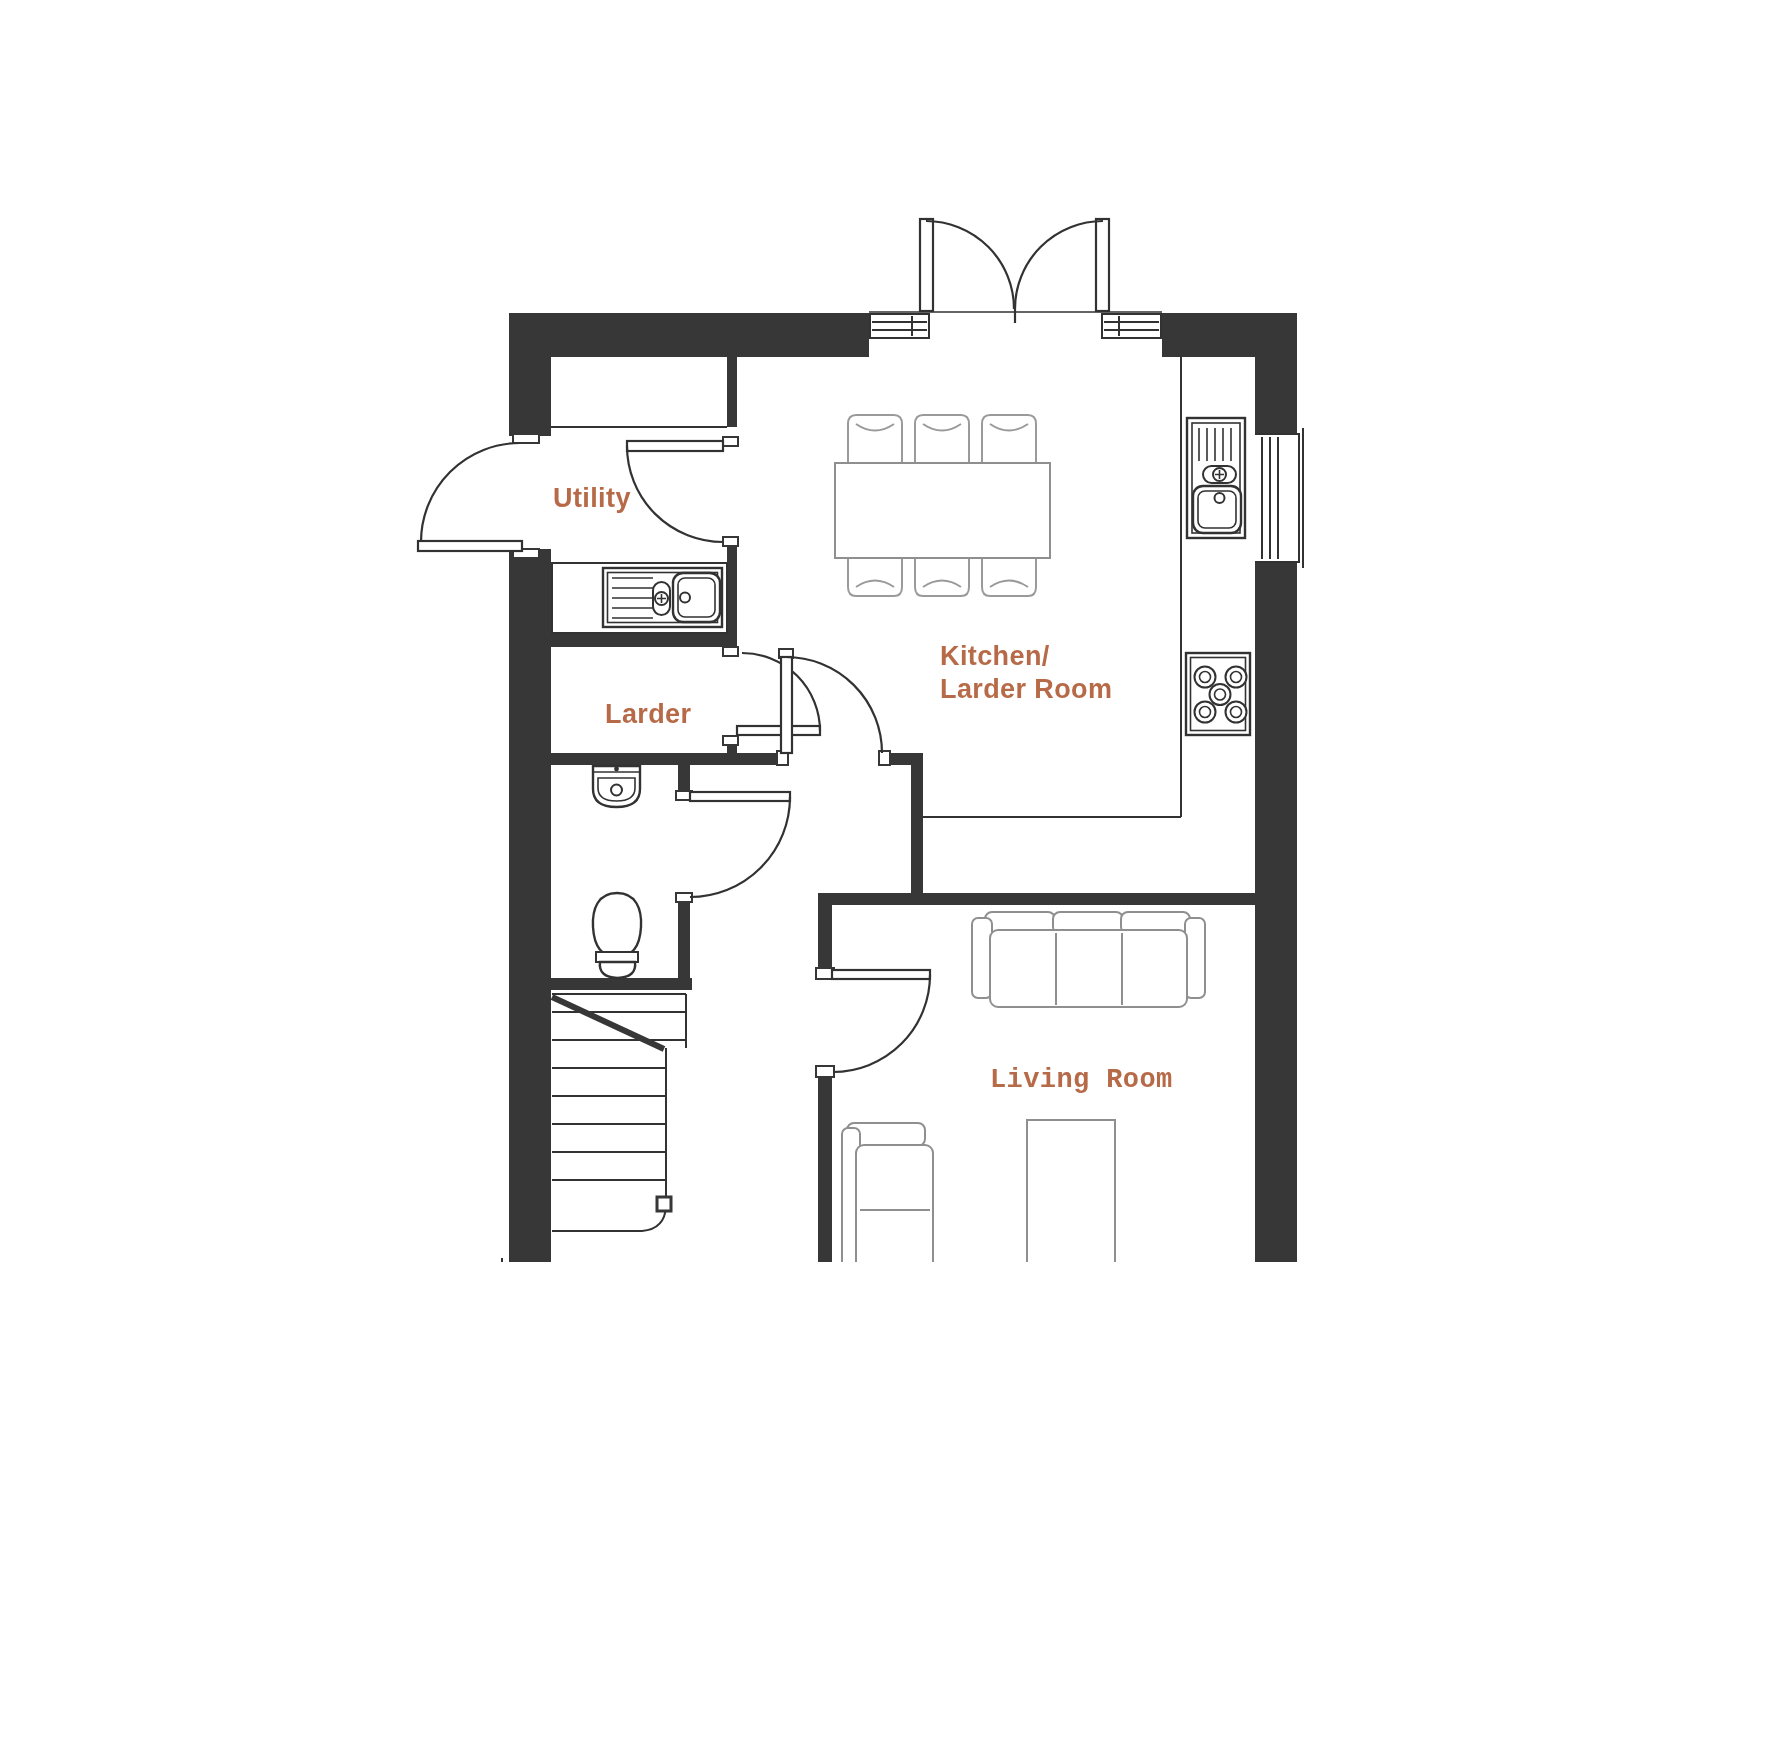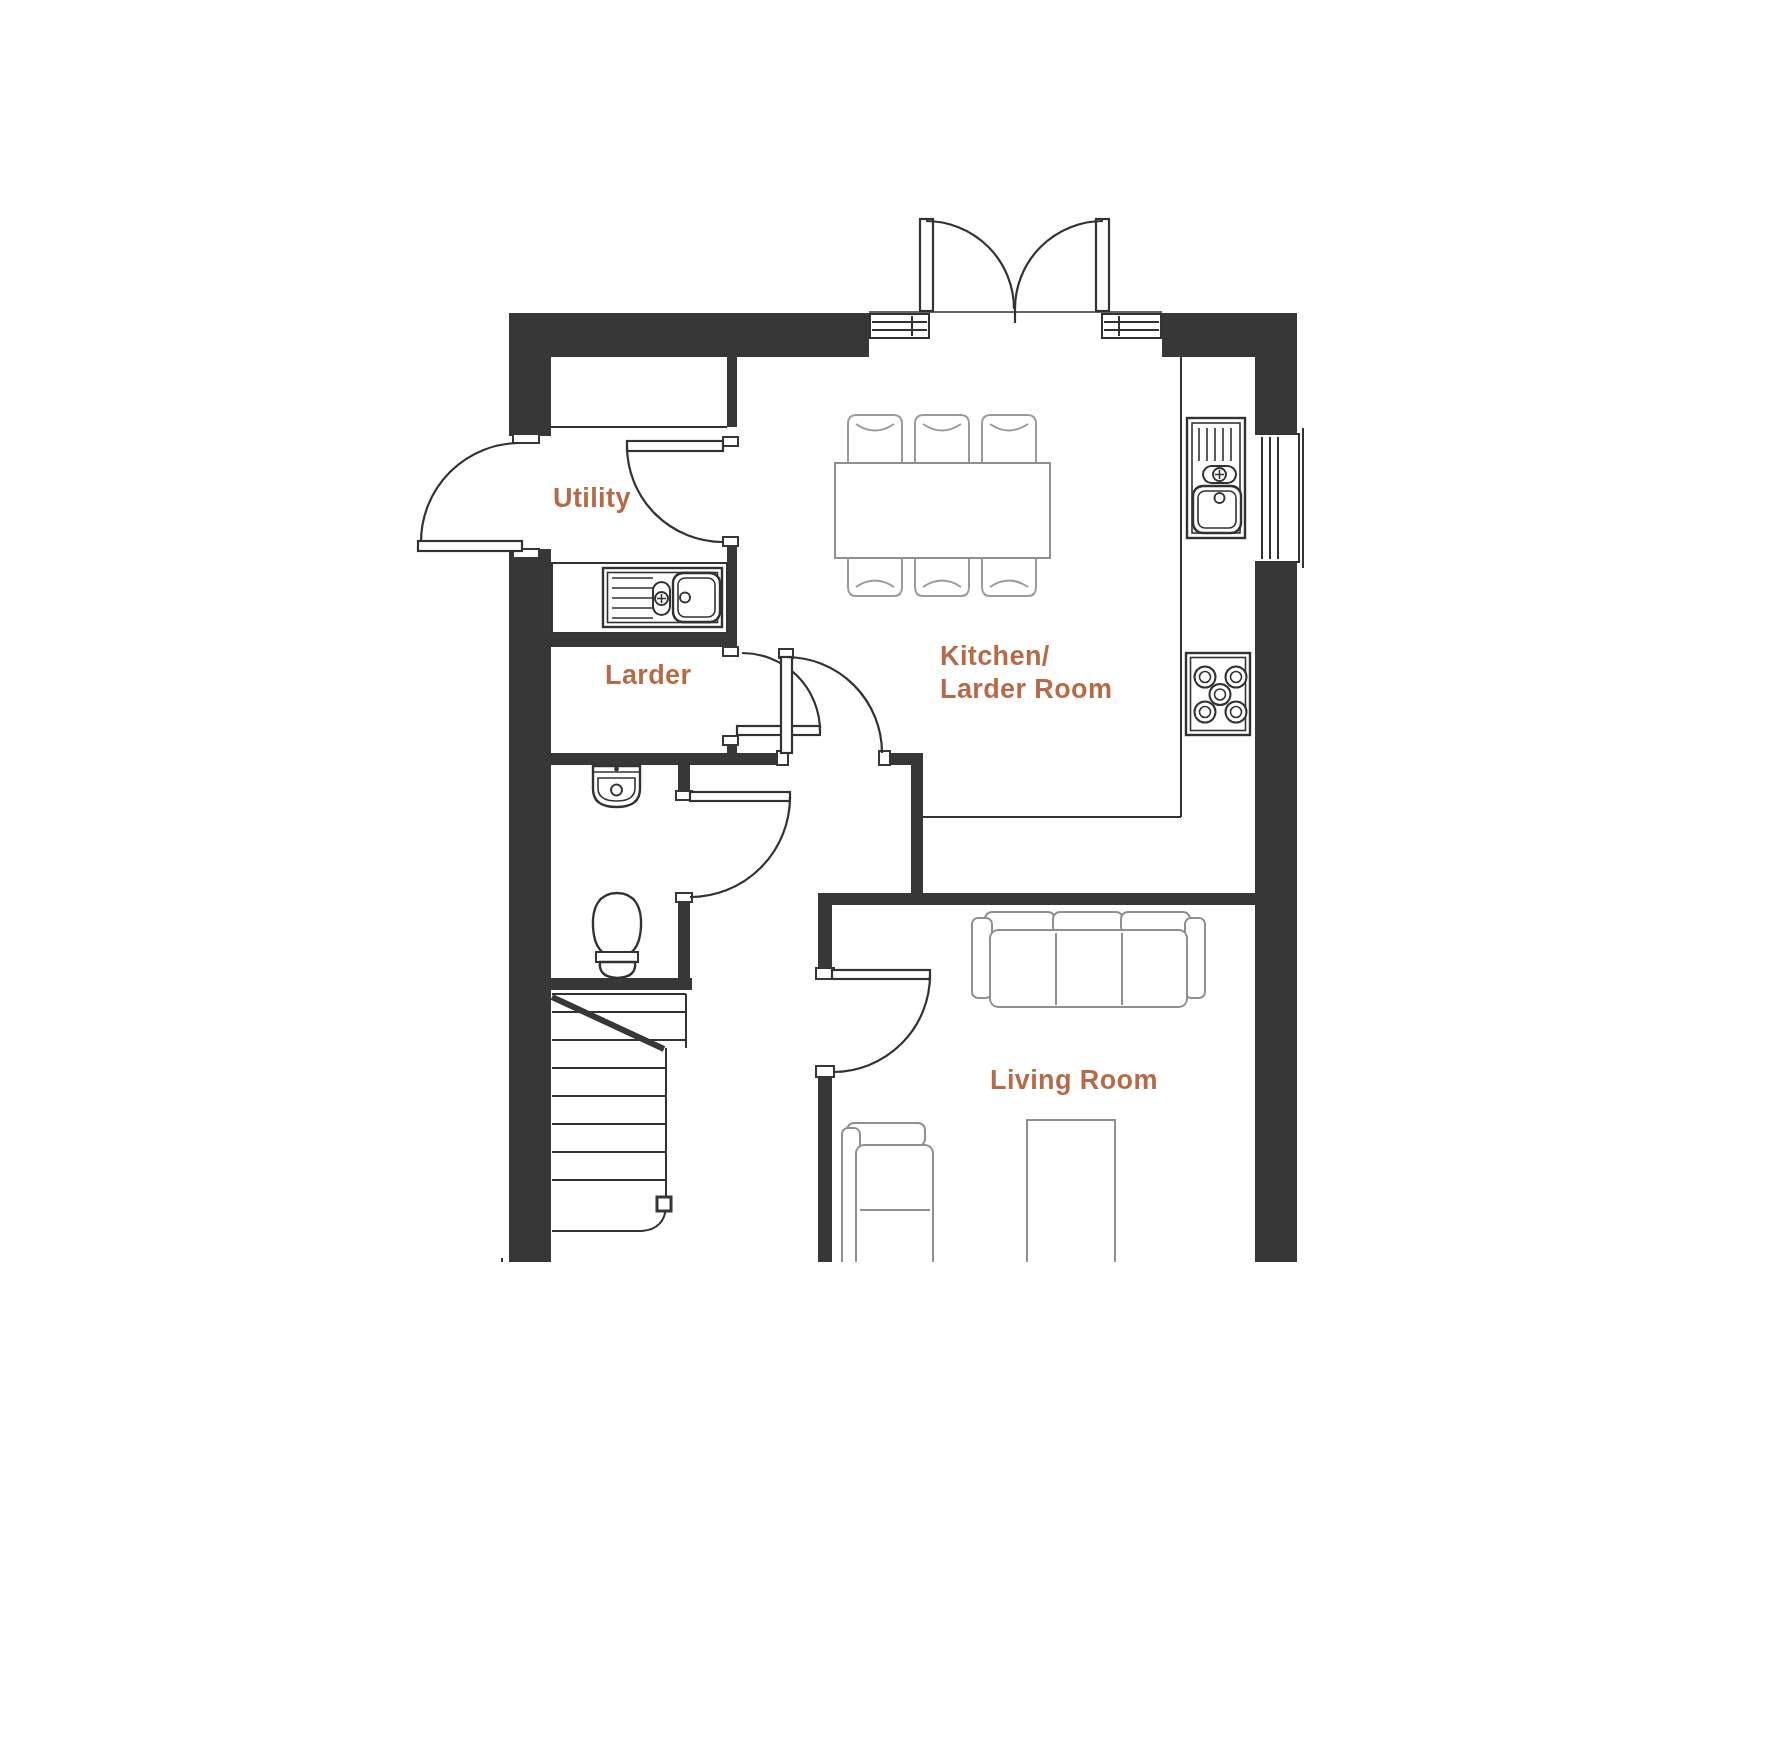--- a/index.html
+++ b/index.html
@@ -236,22 +236,22 @@
     <rect class="furn" x="842" y="1128" width="18" height="226" rx="6"></rect>
     <rect class="furn" x="856" y="1145" width="77" height="193" rx="8"></rect>
     <path class="furn" d="M 860 1210 H 930 M 860 1274 H 930"></path>
   </g>
   <rect class="furn" x="1027" y="1120" width="88" height="192"></rect>
 
 </svg>
 
 <div class="room-label" style="left:553px;top:482px;">Utility</div>
 
-<div class="room-label" style="left:605px;top:659px;">Larder</div>
+<div class="room-label" style="left:605px;top:698px;">Larder</div>
 
 <div class="room-label" style="left:940px;top:640px;">
   <div>Kitchen/</div>
   <div>Larder Room</div>
 </div>
 
-<div class="room-label" style="left:990px;top:1064px;">Living Room</div>
+<div class="room-label" style="left:990px;top:1064px;font-family:Liberation Mono, monospace;">Living Room</div>
 
 </div>
 
 </body></html>

